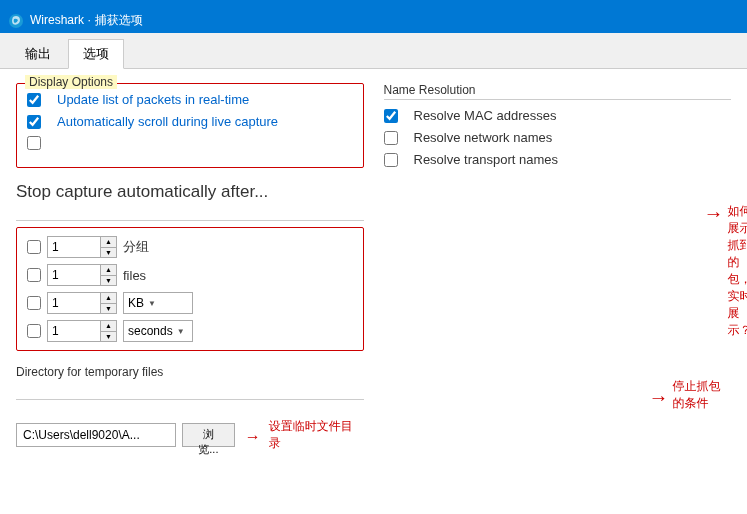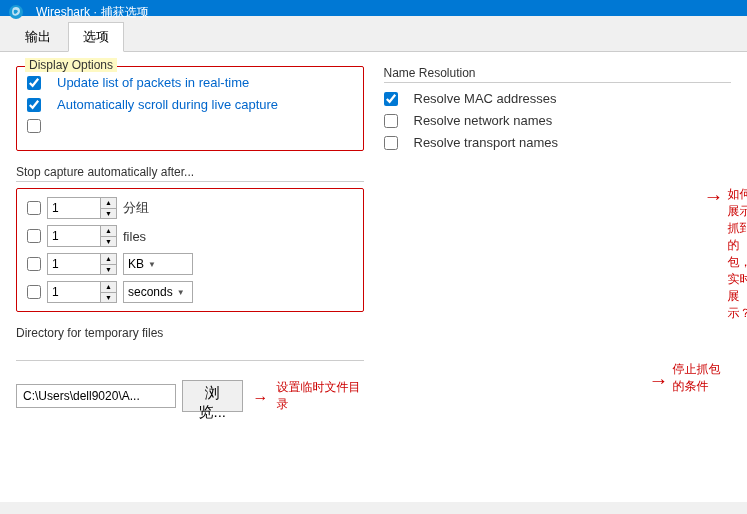--- a/index.html
+++ b/index.html
@@ -8,24 +8,24 @@
       font-size: 13px;
       background: #f0f0f0;
       width: 747px;
       height: 514px;
       overflow: hidden;
     }
     .title-bar {
       background: #0078d4;
       color: white;
       display: flex;
-      align-items: flex-start;
+      align-items: flex-end;
       padding: 4px 8px;
-      height: 16px;
-      gap: 12px;
+      height: 33px;
+      gap: 6px;
     }
     .title-bar-icon {
       width: 16px;
       height: 16px;
     }
     .title-bar-text {
       font-size: 12px;
       font-weight: normal;
     }
     .tabs {
@@ -104,25 +104,25 @@
     input[type="checkbox"] {
       width: 14px;
       height: 14px;
       cursor: pointer;
       accent-color: #0078d4;
     }
     .stop-section {
       margin-top: 10px;
     }
     .stop-label {
-      font-size: 12px;
+      font-size: 17px;
       color: #333;
       margin-bottom: 6px;
       border-bottom: 1px solid #ccc;
-      padding-bottom: 2px;
+      padding-bottom: 18px;
     }
     .stop-group {
       border: 1px solid #cc0000;
       border-radius: 2px;
       padding: 8px 10px;
     }
     .stop-row {
       display: flex;
       align-items: center;
       gap: 6px;
@@ -214,23 +214,23 @@
       padding: 2px 6px;
       font-size: 12px;
       width: 160px;
       background: white;
       outline: none;
     }
     .browse-btn {
       border: 1px solid #aaa;
       background: #f0f0f0;
       padding: 3px 10px;
-      font-size: 15px;
-      cursor: pointer;
-      height: 32px;
+      font-size: 11px;
+      cursor: pointer;
+      height: 24px;
     }
     .right-section {
       position: relative;
     }
   </style>
 </head>
 <body>
 
 <div class="title-bar">
   <svg class="title-bar-icon" viewBox="0 0 16 16">

